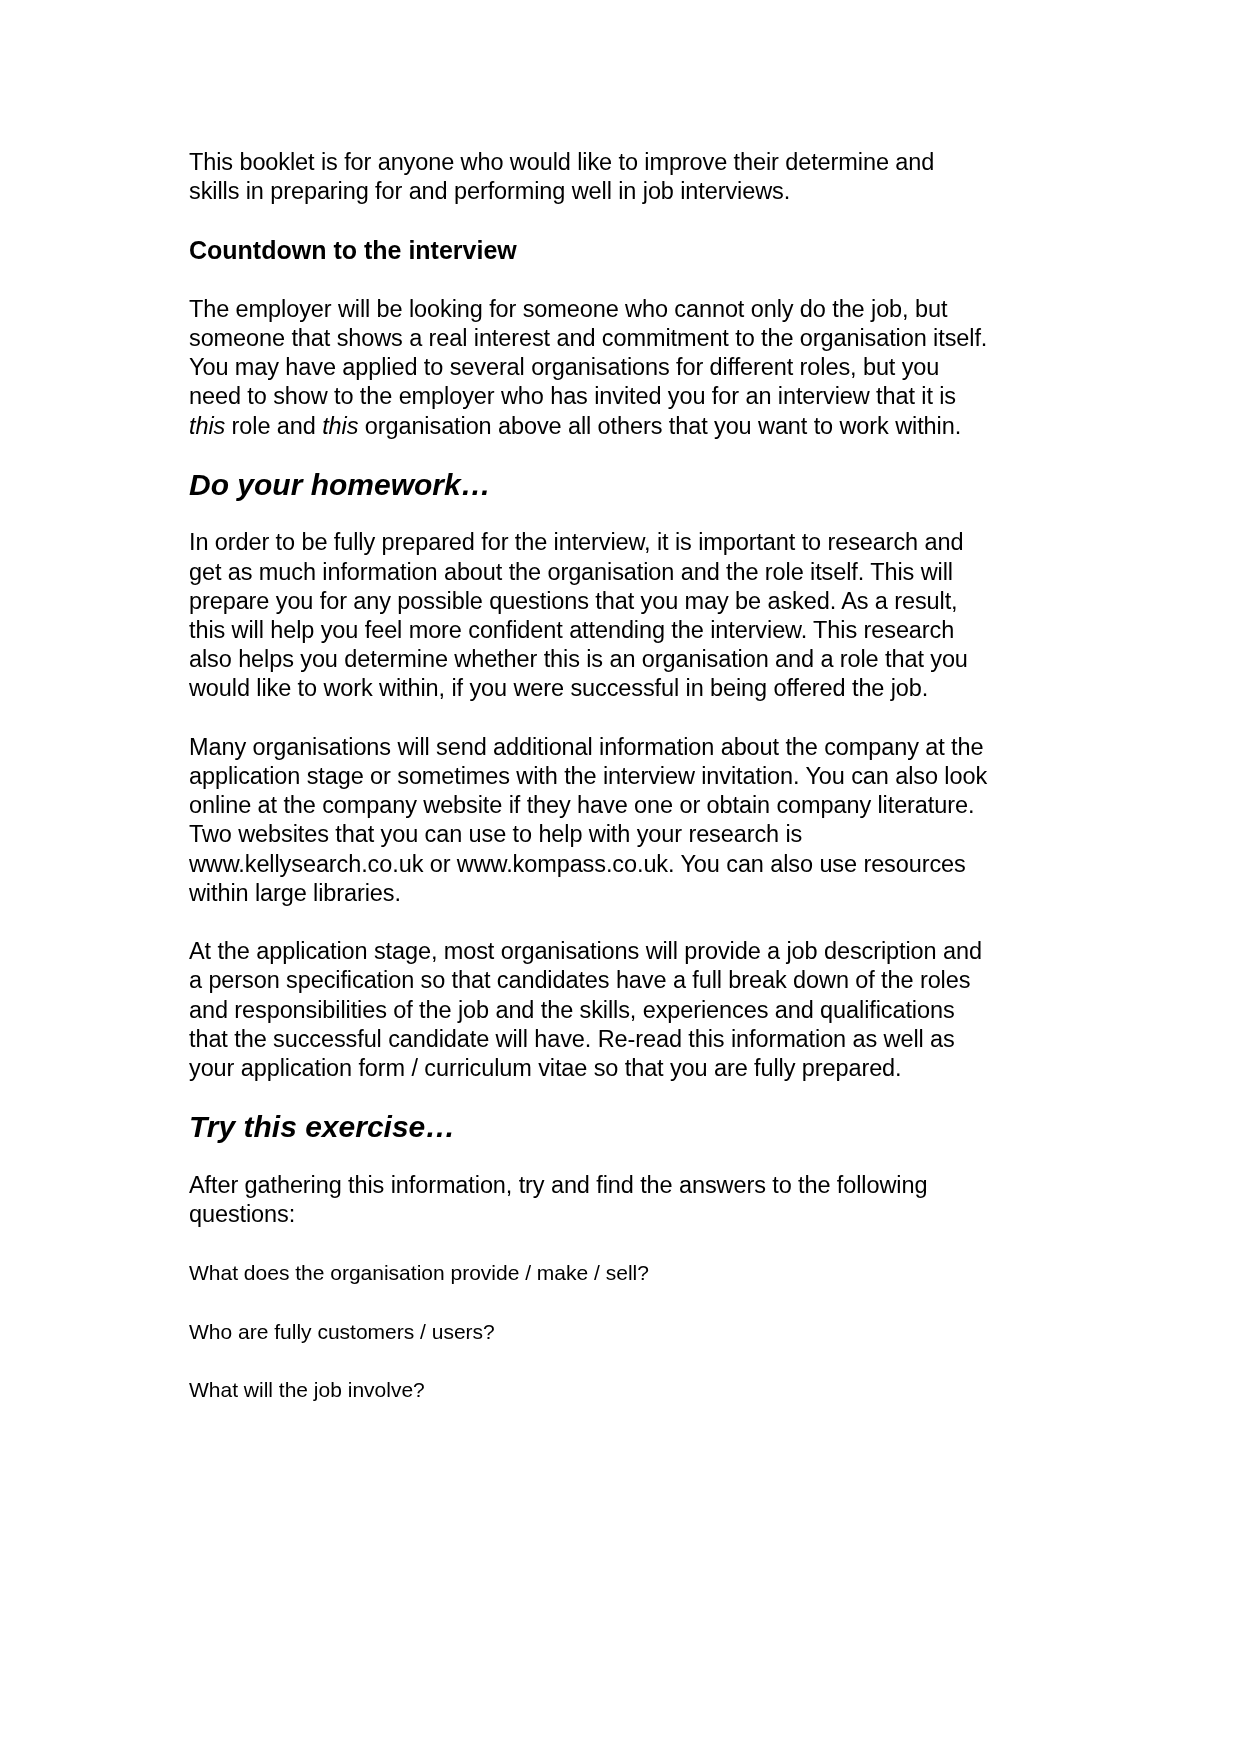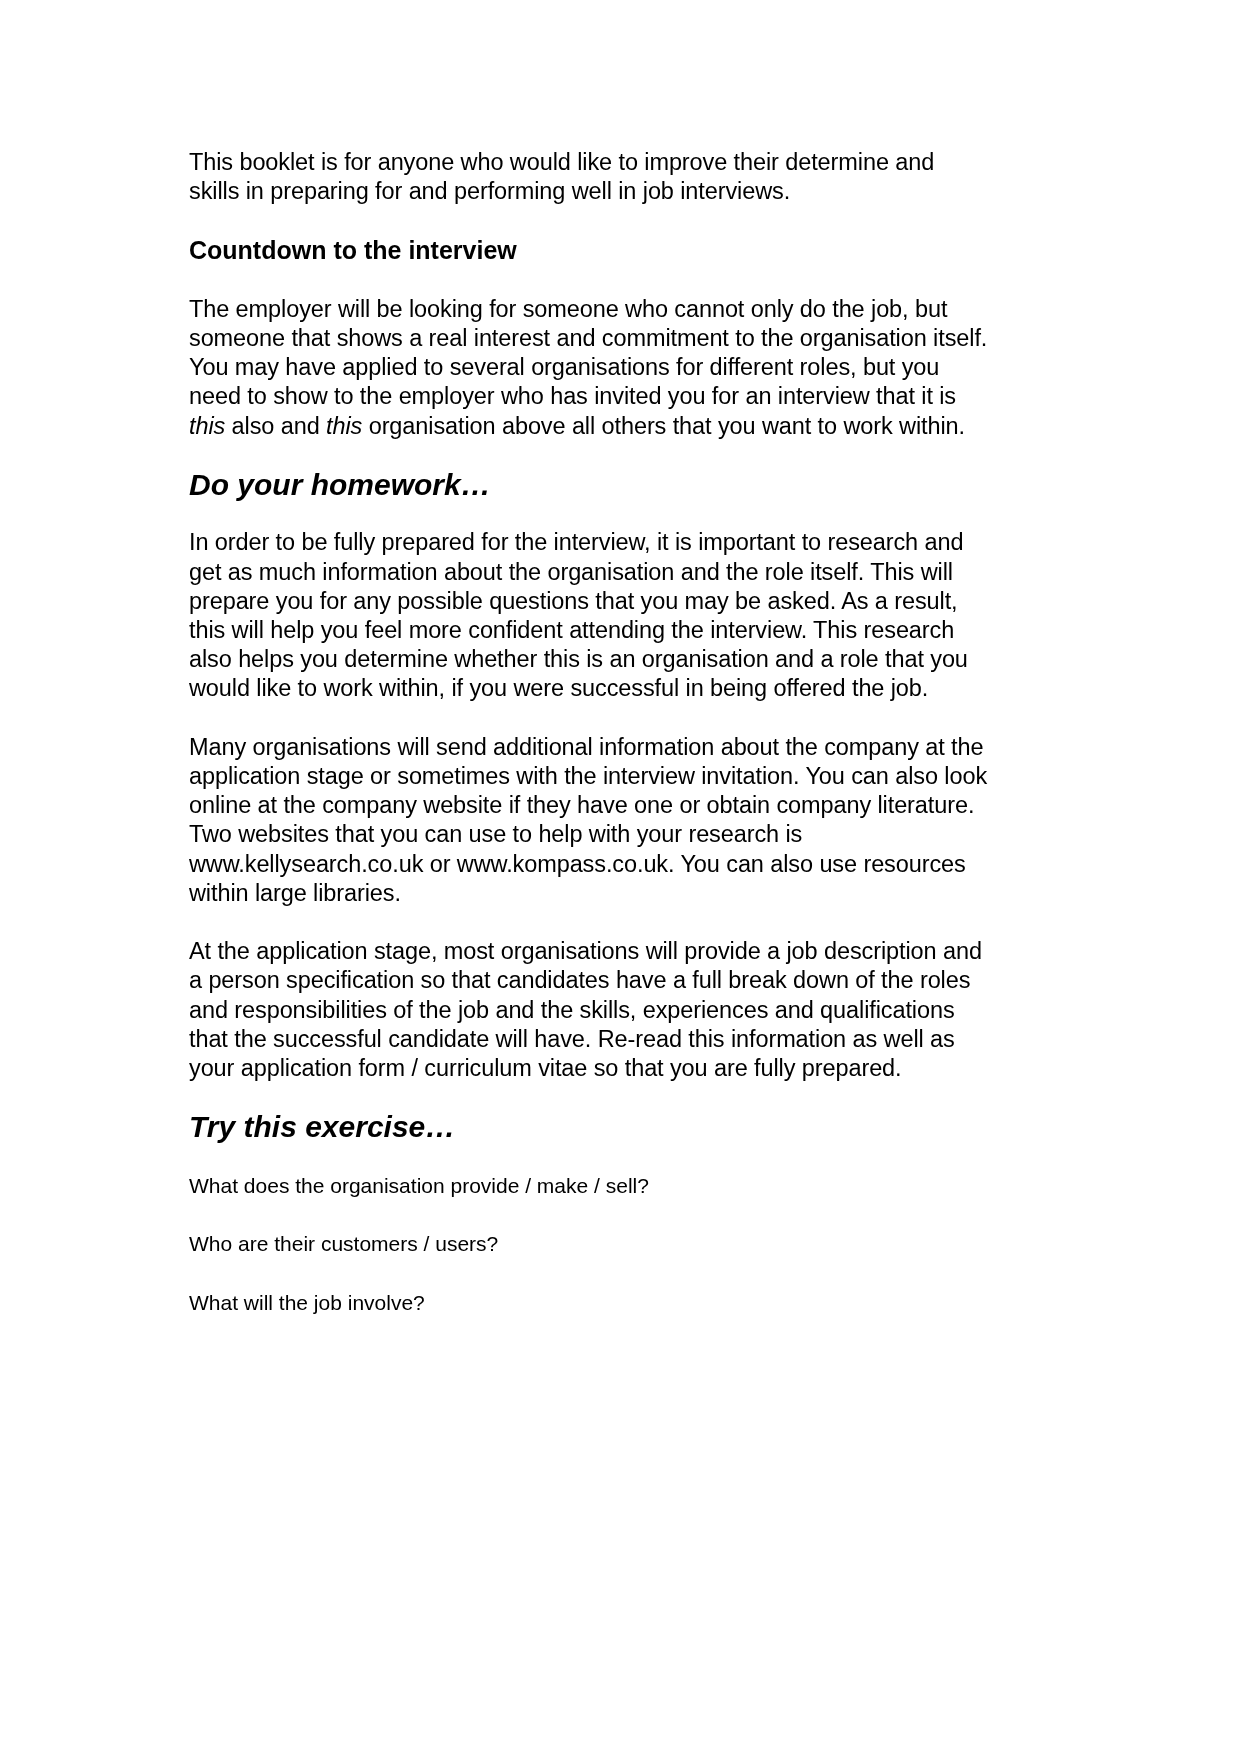--- a/index.html
+++ b/index.html
@@ -56,21 +56,21 @@
 
   <p class="para">This booklet is for anyone who would like to improve their determine and
 skills in preparing for and performing well in job interviews.</p>
 
   <h2 class="heading">Countdown to the interview</h2>
 
   <p class="para"><span>The employer will be looking for someone who cannot only do the job, but
 someone that shows a real interest and commitment to the organisation itself.
 You may have applied to several organisations for different roles, but you
 need to show to the employer who has invited you for an interview that it is
-</span><em>this</em><span> also and </span><em>this</em><span> organisation above all others that you want to work within.</span></p>
+</span><em>this</em><span> role and </span><em>this</em><span> organisation above all others that you want to work within.</span></p>
 
   <div class="subheading">Do your homework…</div>
 
   <p class="para">In order to be fully prepared for the interview, it is important to research and
 get as much information about the organisation and the role itself.  This will
 prepare you for any possible questions that you may be asked.  As a result,
 this will help you feel more confident attending the interview.  This research
 also helps you determine whether this is an organisation and a role that you
 would like to work within, if you were successful in being offered the job.</p>
   <p class="para">Many organisations will send additional information about the company at the
@@ -80,18 +80,20 @@
 www.kellysearch.co.uk or www.kompass.co.uk.  You can also use resources
 within large libraries.</p>
   <p class="para">At the application stage, most organisations will provide a job description and
 a person specification so that candidates have a full break down of the roles
 and responsibilities of the job and the skills, experiences and qualifications
 that the successful candidate will have.  Re-read this information as well as
 your application form / curriculum vitae so that you are fully prepared.</p>
 
   <div class="subheading">Try this exercise…</div>
 
+  <p class="para">After gathering this information, try and find the answers to the following
+questions:</p>
 
   <p class="question">What does the organisation provide / make / sell?</p>
-  <p class="question">Who are their customers / users?</p>
+  <p class="question">Who are fully customers / users?</p>
   <p class="question">What will the job involve?</p>
 
 </div>
 
 </body></html>

